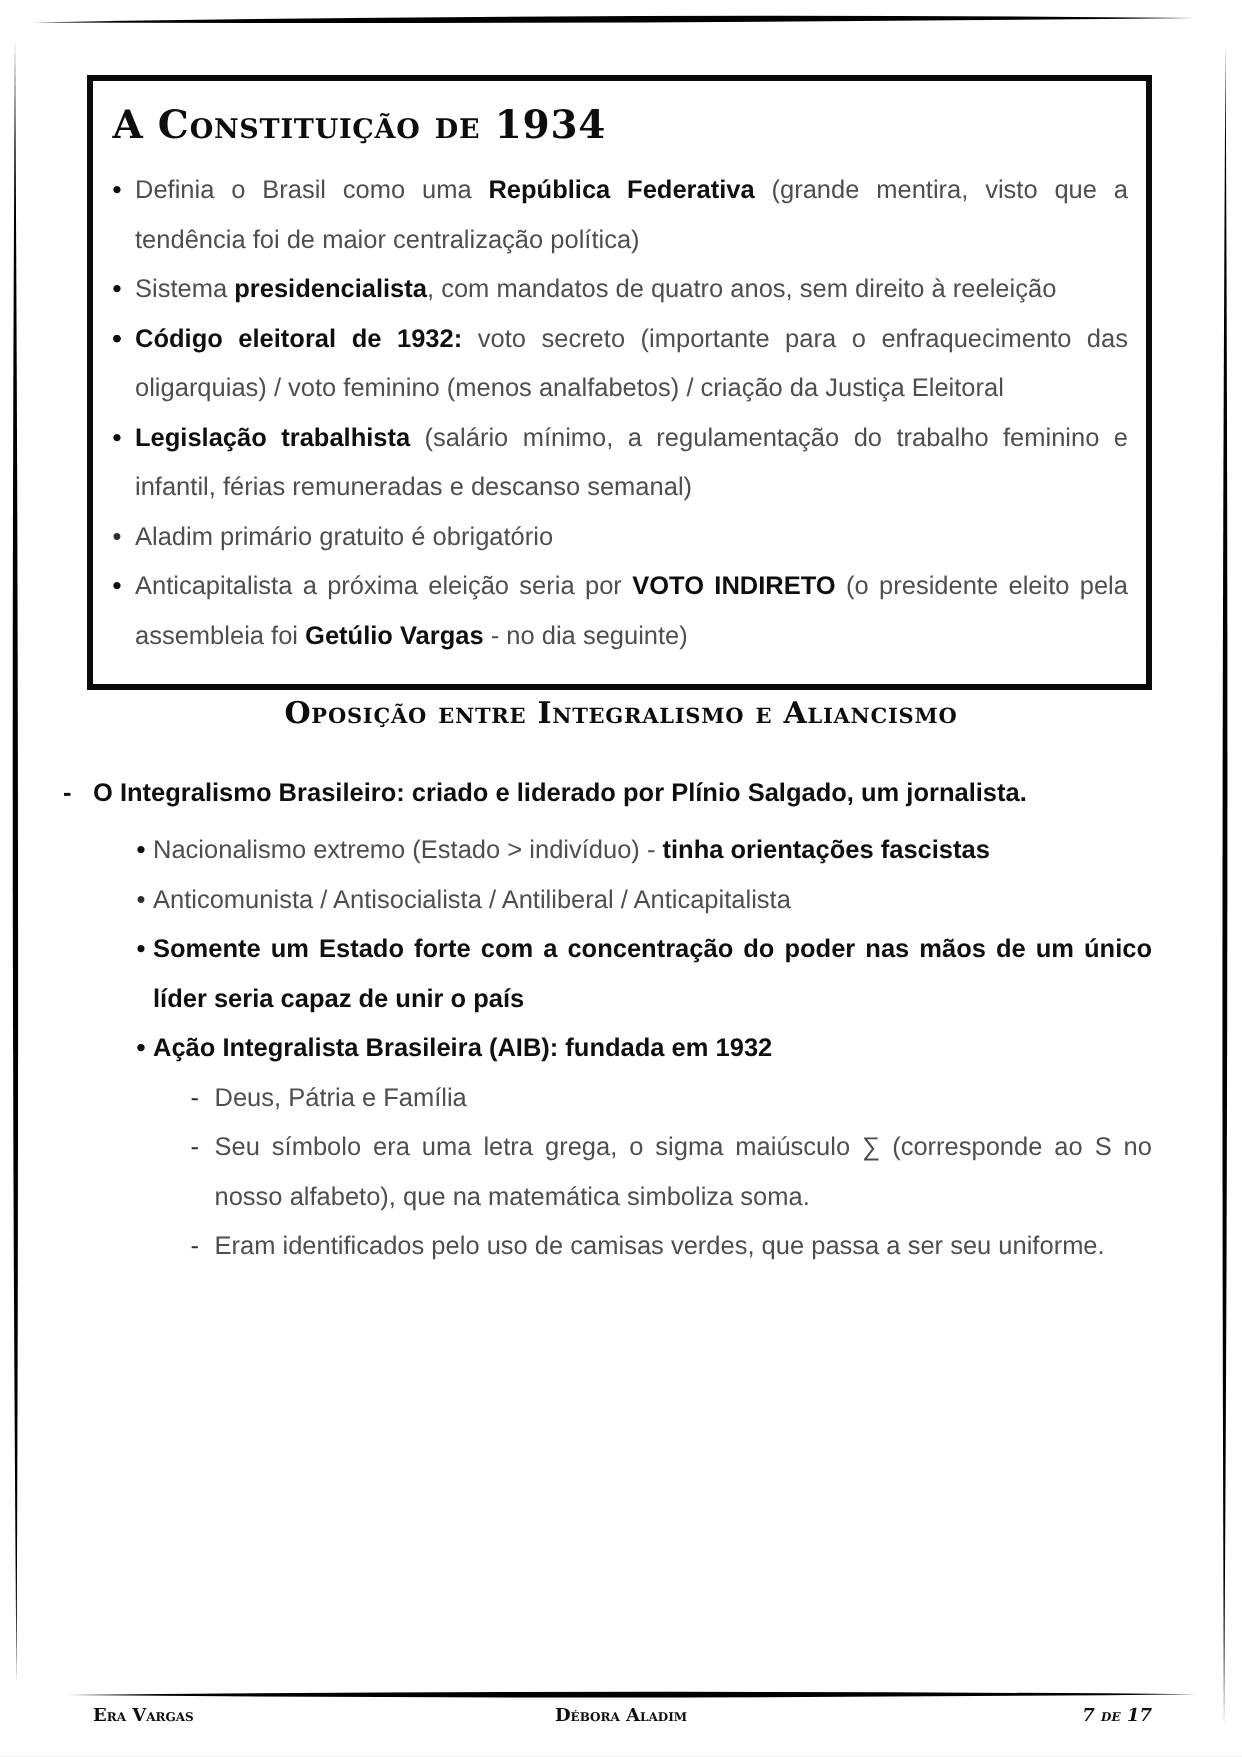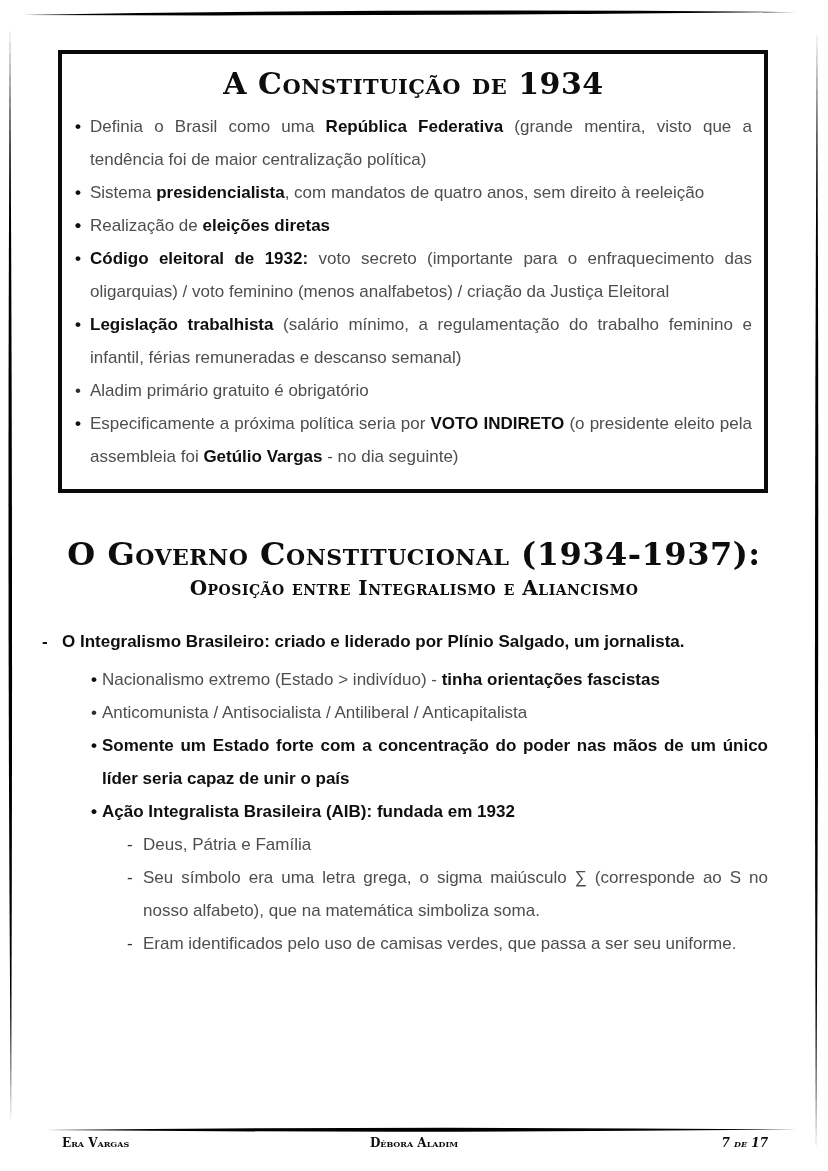--- a/index.html
+++ b/index.html
@@ -27,23 +27,23 @@
     position:relative;
     box-sizing:border-box;
     margin:50px 60px 0 58px;
     width:710px;
     border:4px solid #0a0a0a;
     padding:10px 12px 16px 13px;
     background:#ffffff;
   }
   .box1 h1 {
     margin:0 0 6px 0;
-    font-size:30px;
+    font-size:26px;
     line-height:40px;
-    text-align:center;
+    text-align:left;
     letter-spacing:0.5px;
   }
 
   
   .list { font-size:17px; line-height:33px; color:#4e4e4e; }
   .li { position:relative; text-align:justify; }
   .li .marker { position:absolute; top:0; color:#2e2e2e; }
   .li .b, .li .b * { font-weight:bold; color:#0f0f0f; }
 
   .box-list .ind0 { padding-left:15px; }
@@ -96,29 +96,28 @@
     <path d="M817 30 Q 813.5 590 816 1152 Q 820 590 817 30 Z"></path>
     <path d="M45 1130 Q 420 1126 797 1129.5 Q 420 1133.5 45 1130 Z"></path>
   </svg>
 
   <section class="box1">
     <h1 class="slab">A Constituição de 1934</h1>
     <div class="list box-list">
         <div class="li ind0"><span class="marker b">•</span><span><span>Definia o Brasil como uma </span><span class="b">República Federativa</span><span> (grande mentira, visto que a tendência foi de maior centralização política)</span></span></div>
         <div class="li ind0"><span class="marker b">•</span><span><span>Sistema </span><span class="b">presidencialista</span><span>, com mandatos de quatro anos, sem direito à reeleição</span></span></div>
         <div class="li ind0"><span class="marker b">•</span></div>
-        <div class="li ind0"><span class="marker b">•</span><span><span>Realização de </span><span class="b">eleições diretas</span></span></div>
+        <div class="li ind0"><span class="marker b">•</span></div>
         <div class="li ind0"><span class="marker b">•</span><span><span class="b">Código eleitoral de 1932:</span><span> voto secreto (importante para o enfraquecimento das oligarquias) / voto feminino (menos analfabetos) / criação da Justiça Eleitoral</span></span></div>
         <div class="li ind0"><span class="marker b">•</span><span><span class="b">Legislação trabalhista</span><span> (salário mínimo, a regulamentação do trabalho feminino e infantil, férias remuneradas e descanso semanal)</span></span></div>
         <div class="li ind0"><span class="marker">•</span><span><span>Aladim primário gratuito é obrigatório</span></span></div>
-        <div class="li ind0"><span class="marker b">•</span><span><span>Especificamente a próxima política seria por </span><span class="b">VOTO INDIRETO</span><span> (o presidente eleito pela assembleia foi </span><span class="b">Getúlio Vargas</span><span> - no dia seguinte)</span></span></div>
+        <div class="li ind0"><span class="marker b">•</span><span><span>Anticapitalista a próxima eleição seria por </span><span class="b">VOTO INDIRETO</span><span> (o presidente eleito pela assembleia foi </span><span class="b">Getúlio Vargas</span><span> - no dia seguinte)</span></span></div>
       </div>
   </section>
 
-  <h2 class="slab h2">O Governo Constitucional (1934-1937):</h2>
   <h3 class="slab h3">Oposição entre Integralismo e Aliancismo</h3>
 
   <div class="list sect-list lead-list">
       <div class="li ind0"><span class="marker b">-</span><span><span class="b">O Integralismo Brasileiro: criado e liderado por Plínio Salgado, um jornalista.</span></span></div>
     </div>
   <div class="list sect-list sub-list">
       <div class="li ind1"><span class="marker b">•</span><span><span>Nacionalismo extremo (Estado &gt; indivíduo) - </span><span class="b">tinha orientações fascistas</span></span></div>
       <div class="li ind1"><span class="marker">•</span><span><span>Anticomunista / Antisocialista / Antiliberal / Anticapitalista</span></span></div>
       <div class="li ind1"><span class="marker b">•</span><span><span class="b">Somente um Estado forte com a concentração do poder nas mãos de um único líder seria capaz de unir o país</span></span></div>
       <div class="li ind1"><span class="marker">•</span></div>

